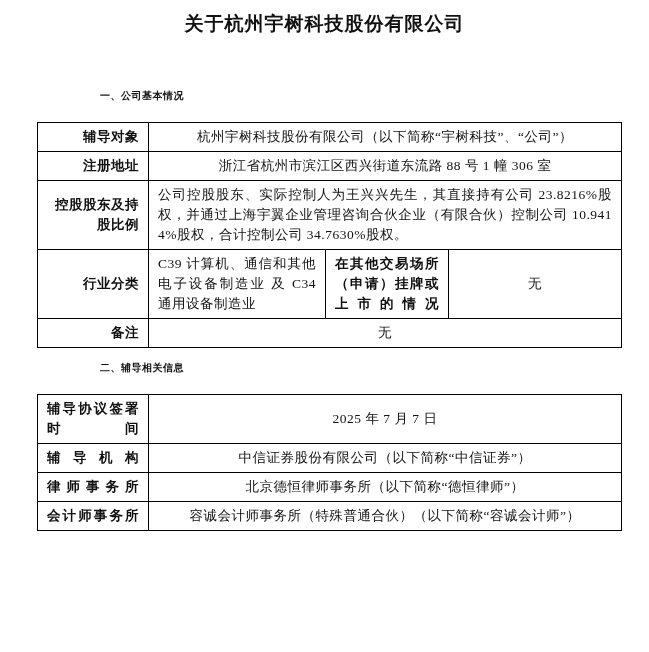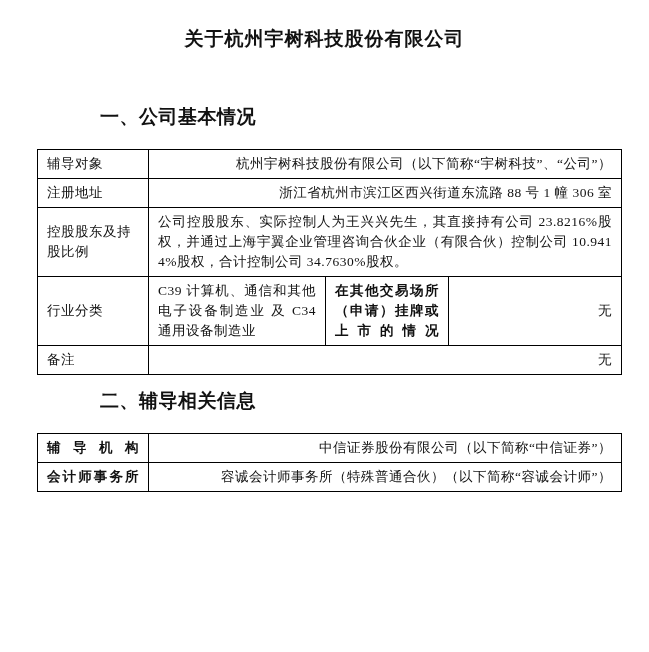--- a/index.html
+++ b/index.html
@@ -4,62 +4,62 @@
 <style>
   html,body{margin:0;padding:0;}
   body{
     width:649px;height:652px;
     background:#ffffff;
     color:#111111;
     font-family:"Liberation Serif","DejaVu Serif",serif;
     overflow:hidden;
   }
   .doc-title{
-    padding-top:20px;
+    padding-top:5px;
     text-align:center;
     font-family:"Liberation Sans","DejaVu Sans",sans-serif;
     font-weight:bold;
     font-size:19px;
     line-height:38px;
     letter-spacing:1px;
   }
   .section-heading{
     margin:46px 0 0 100px;
     font-family:"Liberation Sans","DejaVu Sans",sans-serif;
     font-weight:bold;
-    font-size:19px;
+    font-size:10px;
     letter-spacing:0.5px;
   }
   .section-heading.second{margin-top:13px;}
   table.doc-table{
     margin:19px 0 0 37px;
     width:584px;
     border-collapse:collapse;
     table-layout:fixed;
   }
   table.doc-table td{
     border:1px solid #000000;
     padding:4px 9px;
     line-height:20px;
     font-size:13.5px;
     vertical-align:middle;
     letter-spacing:0.5px;
     word-break:break-all;
   }
   td.lbl{
-    font-weight:normal;
-    text-align:left;
+    font-weight:bold;
+    text-align:right;
     letter-spacing:0.5px;
   }
   td.lbl-justify{
     font-weight:bold;
     text-align:justify;
     text-align-last:justify;
   }
-  td.val{text-align:right;}
+  td.val{text-align:center;}
   td.val-justify{text-align:justify;}
   .t2 td{padding:5px 9px;}
 </style>
 </head>
 <body>
 
 <div class="doc-title">
   <div>关于杭州宇树科技股份有限公司</div>
 </div>
 
@@ -99,22 +99,30 @@
   </table>
 
 <div class="section-heading second">二、辅导相关信息</div>
 
 <table class="doc-table t2">
   <colgroup>
       <col style="width:111px">
       <col style="width:473px">
     </colgroup>
   <tbody>
+      <tr>
+    <td class="lbl-justify">辅导协议签署时间</td>
+    <td class="val">2025 年 7 月 7 日</td>
+  </tr>
   <tr>
     <td class="lbl-justify">辅导机构</td>
     <td class="val">中信证券股份有限公司（以下简称“中信证券”）</td>
+  </tr>
+  <tr>
+    <td class="lbl-justify">律师事务所</td>
+    <td class="val">北京德恒律师事务所（以下简称“德恒律师”）</td>
   </tr>
   <tr>
     <td class="lbl-justify">会计师事务所</td>
     <td class="val">容诚会计师事务所（特殊普通合伙）（以下简称“容诚会计师”）</td>
   </tr>
 </tbody>
   </table>
 
 </body></html>

